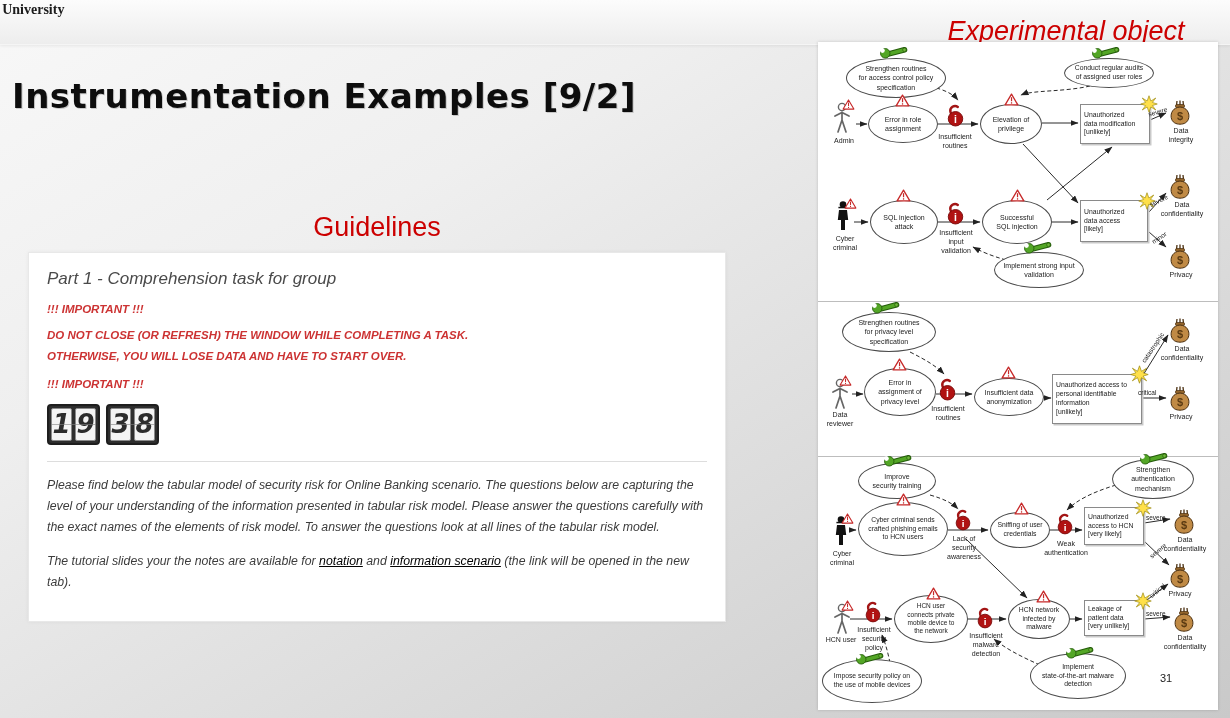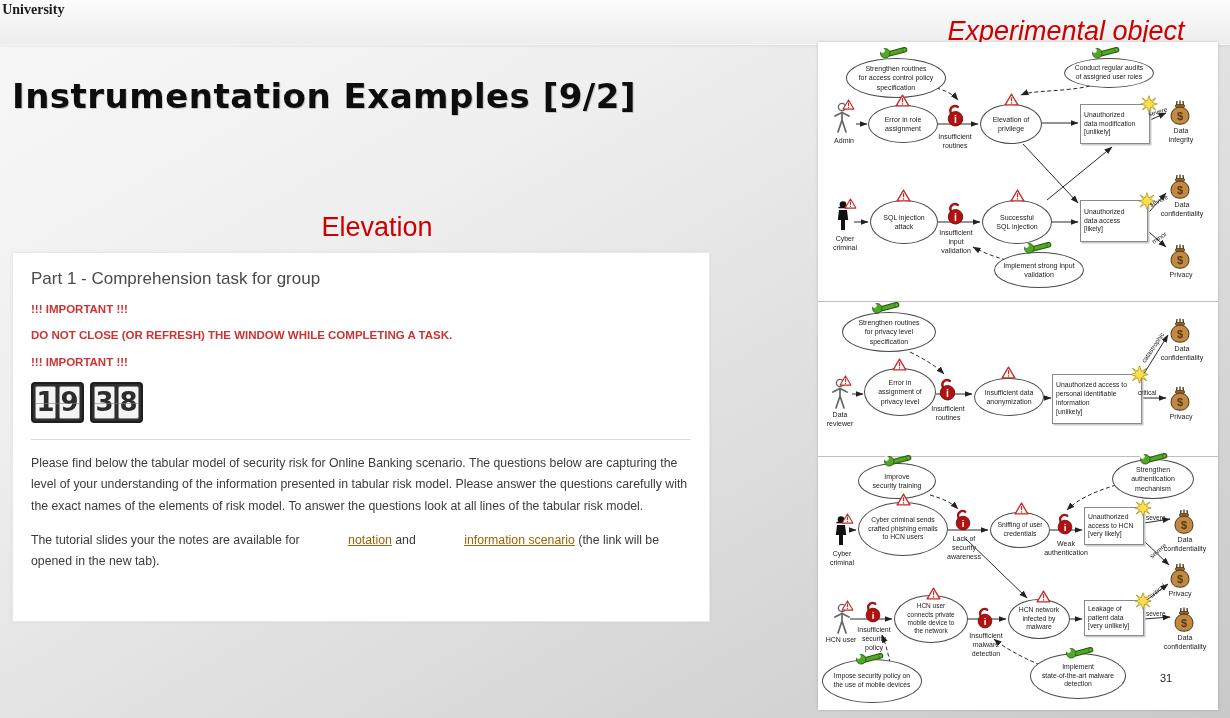--- a/index.html
+++ b/index.html
@@ -13,37 +13,37 @@
     font-weight:bold;font-size:14px;color:#1c1c1c;white-space:nowrap;}
   .title{position:absolute;left:12px;top:76px;margin:0;
     font-family:"DejaVu Sans","Liberation Sans",sans-serif;font-weight:bold;
     font-size:34px;color:#0d0d0d;letter-spacing:.5px;text-shadow:1px 1px 0 rgba(120,120,120,.35);}
   .guidelines{position:absolute;left:28px;top:212px;width:698px;text-align:center;margin:0;
     font-size:27px;font-weight:normal;color:#cc0000;}
   .expobj{position:absolute;left:854px;top:4px;width:400px;text-align:center;margin:12px;
     font-size:27px;font-weight:normal;color:#cc0000;font-style:italic;}
 
   
-  .doc{position:absolute;left:12px;top:252px;width:698px;height:370px;background:#fff;
+  .doc{position:absolute;left:28px;top:252px;width:698px;height:370px;background:#fff;
     border:1px solid #e8e8e8;box-shadow:0 0 4px rgba(0,0,0,.05);
-    padding:14px 18px;box-sizing:border-box;}
+    padding:14px 18px;box-sizing:border-box;font-style:italic;}
   .doc-h{font-size:17px;color:#4a4a4a;margin:2px 0 14px;}
   .red{font-size:11.5px;font-weight:bold;color:#cc3333;margin:10px 0;}
   .warn2{line-height:1.85;}
   .counter{margin:14px 0 8px;display:flex;gap:6px;}
   .grp{display:inline-flex;gap:3px;background:#2e2e2e;border:2px solid #1e1e1e;
     border-radius:4px;padding:2px;position:relative;}
   .grp::after{content:"";position:absolute;left:2px;right:2px;top:50%;height:1px;
     background:rgba(130,130,130,.6);}
   .dig{width:19px;height:31px;background:#f4f4f4;border:1px solid #8a8a8a;border-radius:2px;
     font-family:"DejaVu Sans",sans-serif;font-weight:bold;font-size:26px;line-height:31px;
     color:#2c2c2c;text-align:center;}
   .doc hr{border:none;border-top:1px solid #ddd;margin:16px 0 0;}
   .doc p{font-size:12.3px;color:#3c3c3c;line-height:1.72;margin:13px 0 0;}
-  .doc a{color:#a16207;text-decoration:underline;cursor:pointer;margin-left:45px;}
+  .doc a{color:#000000;text-decoration:underline;cursor:pointer;}
 
   
   .panel{position:absolute;left:818px;top:42px;width:400px;height:668px;background:#fff;
     box-shadow:0 0 3px rgba(0,0,0,.18);}
   .dg{position:relative;width:400px;}
   .dg + .dg{border-top:1px solid #bdbdbd;}
   .wires{position:absolute;left:0;top:0;pointer-events:none;}
   .w{stroke:#2a2a2a;stroke-width:1;fill:none;}
   .dash{stroke-dasharray:4 2.5;}
   .nd{position:absolute;box-sizing:border-box;}
@@ -100,28 +100,29 @@
     <rect x="6.4" y="6.8" width="9.2" height="1.5" fill="#111"></rect>
     <path d="M7,10 L15,10 L16.2,20 L13,20 L13,30 L9,30 L9,20 L5.8,20 Z" fill="#111"></path>
   </symbol>
 </defs>
 </svg>
 
 <div class="slide">
   <div class="topband"></div>
   <span class="logo">t University</span>
   <h1 class="title">Instrumentation Examples [9/2]</h1>
-  <h2 class="guidelines">Elevation</h2>
+  <h2 class="guidelines">Guidelines</h2>
   <h2 class="expobj">Experimental object</h2>
 
   <div class="doc">
     <div class="doc-h">Part 1 - Comprehension task for  group</div>
     <div class="red">!!! IMPORTANT !!!</div>
     <div class="red warn2">
       <div>DO NOT CLOSE (OR REFRESH) THE WINDOW WHILE COMPLETING A TASK.</div>
+      <div>OTHERWISE, YOU WILL LOSE DATA AND HAVE TO START OVER.</div>
     </div>
     <div class="red">!!! IMPORTANT !!!</div>
     <div class="counter">
       <span class="grp">
         <span class="dig">1</span>
         <span class="dig">9</span>
       </span>
       <span class="grp">
         <span class="dig">3</span>
         <span class="dig">8</span>

